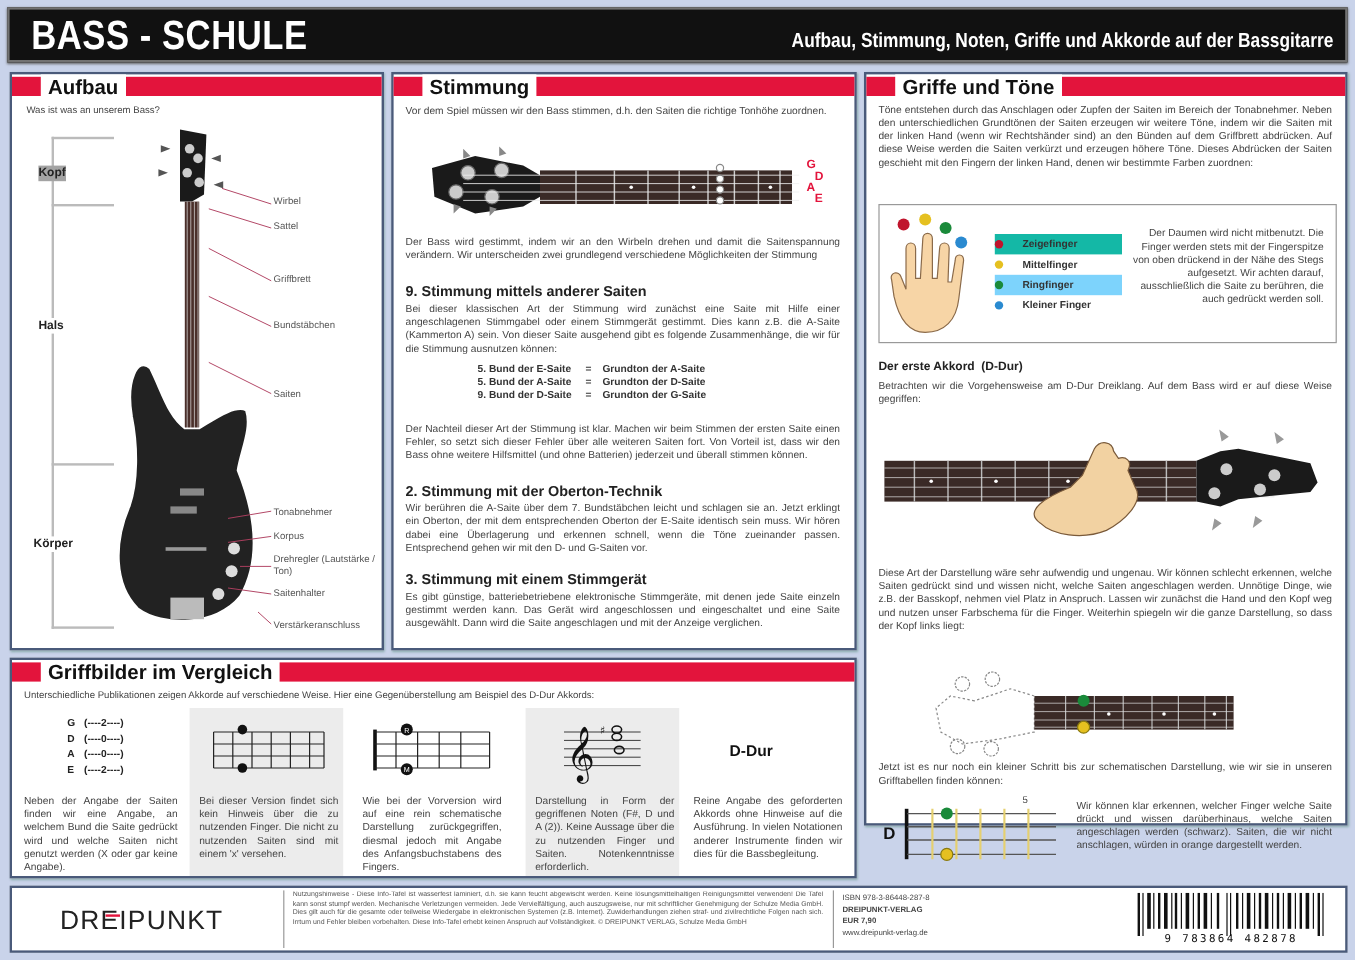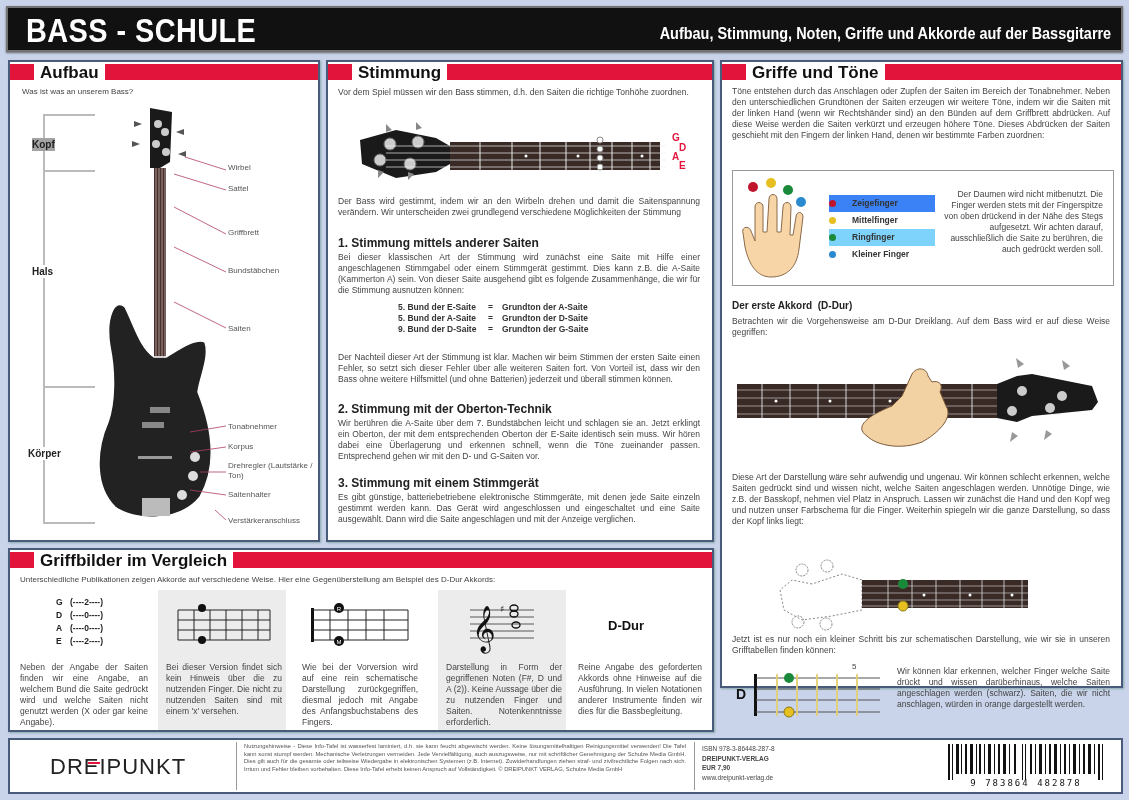--- a/index.html
+++ b/index.html
@@ -122,21 +122,21 @@
       <circle cx="244" cy="29" r="3" fill="#fff" stroke="#888"></circle>
       <circle cx="244" cy="38" r="3" fill="#fff" stroke="#888"></circle>
       <circle cx="244" cy="47" r="3" fill="#fff" stroke="#888"></circle>
   </svg>
   <div style="position:absolute;left:344px;top:70px;color:#e3143c;font-weight:bold;font-size:10px">G</div>
   <div style="position:absolute;left:351px;top:80px;color:#e3143c;font-weight:bold;font-size:10px">D</div>
   <div style="position:absolute;left:344px;top:89px;color:#e3143c;font-weight:bold;font-size:10px">A</div>
   <div style="position:absolute;left:351px;top:98px;color:#e3143c;font-weight:bold;font-size:10px">E</div>
 
   <div class="txt" style="position:absolute;left:10px;top:134px;width:362px">Der Bass wird gestimmt, indem wir an den Wirbeln drehen und damit die Saitenspannung verändern. Wir unterscheiden zwei grundlegend verschiedene Möglichkeiten der Stimmung</div>
-  <div class="hd" style="position:absolute;left:10px;top:174px">1. Stimmung mittels anderer Saiten</div>
+  <div class="hd" style="position:absolute;left:10px;top:174px">9. Stimmung mittels anderer Saiten</div>
   <div class="txt" style="position:absolute;left:10px;top:190px;width:362px">Bei dieser klassischen Art der Stimmung wird zunächst eine Saite mit Hilfe einer angeschlagenen Stimmgabel oder einem Stimmgerät gestimmt. Dies kann z.B. die A-Saite (Kammerton A) sein. Von dieser Saite ausgehend gibt es folgende Zusammenhänge, die wir für die Stimmung ausnutzen können:</div>
   <div style="position:absolute;left:70px;top:240px;font-size:8.5px;font-weight:bold;line-height:11px;color:#333">
     <div><span style="display:inline-block;width:90px">5. Bund der E-Saite</span><span style="display:inline-block;width:14px">=</span><span>Grundton der A-Saite</span></div>
     <div><span style="display:inline-block;width:90px">5. Bund der A-Saite</span><span style="display:inline-block;width:14px">=</span><span>Grundton der D-Saite</span></div>
     <div><span style="display:inline-block;width:90px">9. Bund der D-Saite</span><span style="display:inline-block;width:14px">=</span><span>Grundton der G-Saite</span></div>
   </div>
   <div class="txt" style="position:absolute;left:10px;top:290px;width:362px">Der Nachteil dieser Art der Stimmung ist klar. Machen wir beim Stimmen der ersten Saite einen Fehler, so setzt sich dieser Fehler über alle weiteren Saiten fort. Von Vorteil ist, dass wir den Bass ohne weitere Hilfsmittel (und ohne Batterien) jederzeit und überall stimmen können.</div>
   <div class="hd" style="position:absolute;left:10px;top:340px">2. Stimmung mit der Oberton-Technik</div>
   <div class="txt" style="position:absolute;left:10px;top:356px;width:362px">Wir berühren die A-Saite über dem 7. Bundstäbchen leicht und schlagen sie an. Jetzt erklingt ein Oberton, der mit dem entsprechenden Oberton der E-Saite identisch sein muss. Wir hören dabei eine Überlagerung und erkennen schnell, wenn die Töne zueinander passen. Entsprechend gehen wir mit den D- und G-Saiten vor.</div>
   <div class="hd" style="position:absolute;left:10px;top:414px">3. Stimmung mit einem Stimmgerät</div>
@@ -150,21 +150,21 @@
 
   <div style="position:absolute;left:10px;top:108px;width:382px;height:116px;border:1px solid #999;background:#fff">
     <svg style="position:absolute;left:8px;top:6px" width="70" height="104" viewBox="0 0 70 104">
       <circle cx="12" cy="10" r="5" fill="#c0142c"></circle>
         <circle cx="30" cy="6" r="5" fill="#e5c020"></circle>
         <circle cx="47" cy="13" r="5" fill="#1a8a3a"></circle>
         <circle cx="60" cy="25" r="5" fill="#2a8ad0"></circle>
       <path d="M14 30 C14 24,22 24,22 30 L22 55 L26 55 L28 22 C28 16,36 16,36 22 L36 55 L40 55 L42 30 C42 24,50 24,50 30 L49 58 L52 58 L55 40 C55 34,62 34,62 40 L58 72 C56 90,46 100,30 100 C16 100,8 88,4 70 L2 56 C0 50,8 48,10 54 L14 64 Z" fill="#f7d5a6" stroke="#8a6a4a" stroke-width="1"></path>
     </svg>
     <div style="position:absolute;left:96px;top:24px;width:106px;font-size:8.5px;font-weight:bold;line-height:17px;color:#333">
-      <div style="background:#3b82f6"><span class="finger-dot" style="background:#c0142c;margin-right:16px"></span><span>Zeigefinger</span></div>
+      <div style="background:#14b8a6"><span class="finger-dot" style="background:#c0142c;margin-right:16px"></span><span>Zeigefinger</span></div>
       <div><span class="finger-dot" style="background:#e5c020;margin-right:16px"></span><span>Mittelfinger</span></div>
       <div style="background:#7dd3fc"><span class="finger-dot" style="background:#1a8a3a;margin-right:16px"></span><span>Ringfinger</span></div>
       <div><span class="finger-dot" style="background:#2a8ad0;margin-right:16px"></span><span>Kleiner Finger</span></div>
     </div>
     <div class="txt" style="position:absolute;left:210px;top:18px;width:160px;text-align:right">Der Daumen wird nicht mitbenutzt. Die Finger werden stets mit der Fingerspitze von oben drückend in der Nähe des Stegs aufgesetzt. Wir achten darauf, ausschließlich die Saite zu berühren, die auch gedrückt werden soll.</div>
   </div>
 
   <div class="hd" style="position:absolute;left:10px;top:238px;font-size:10px;white-space:pre">Der erste Akkord  (D-Dur)</div>
   <div class="txt" style="position:absolute;left:10px;top:254px;width:378px">Betrachten wir die Vorgehensweise am D-Dur Dreiklang. Auf dem Bass wird er auf diese Weise gegriffen:</div>
 

